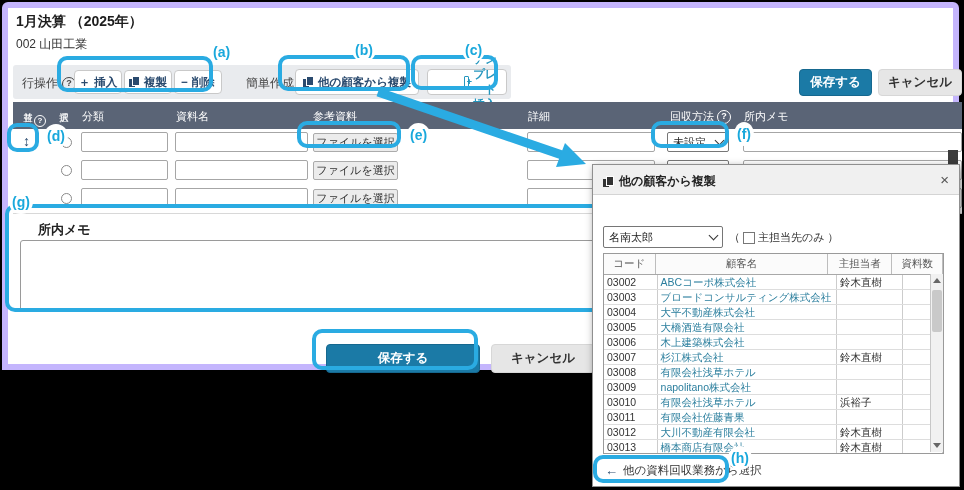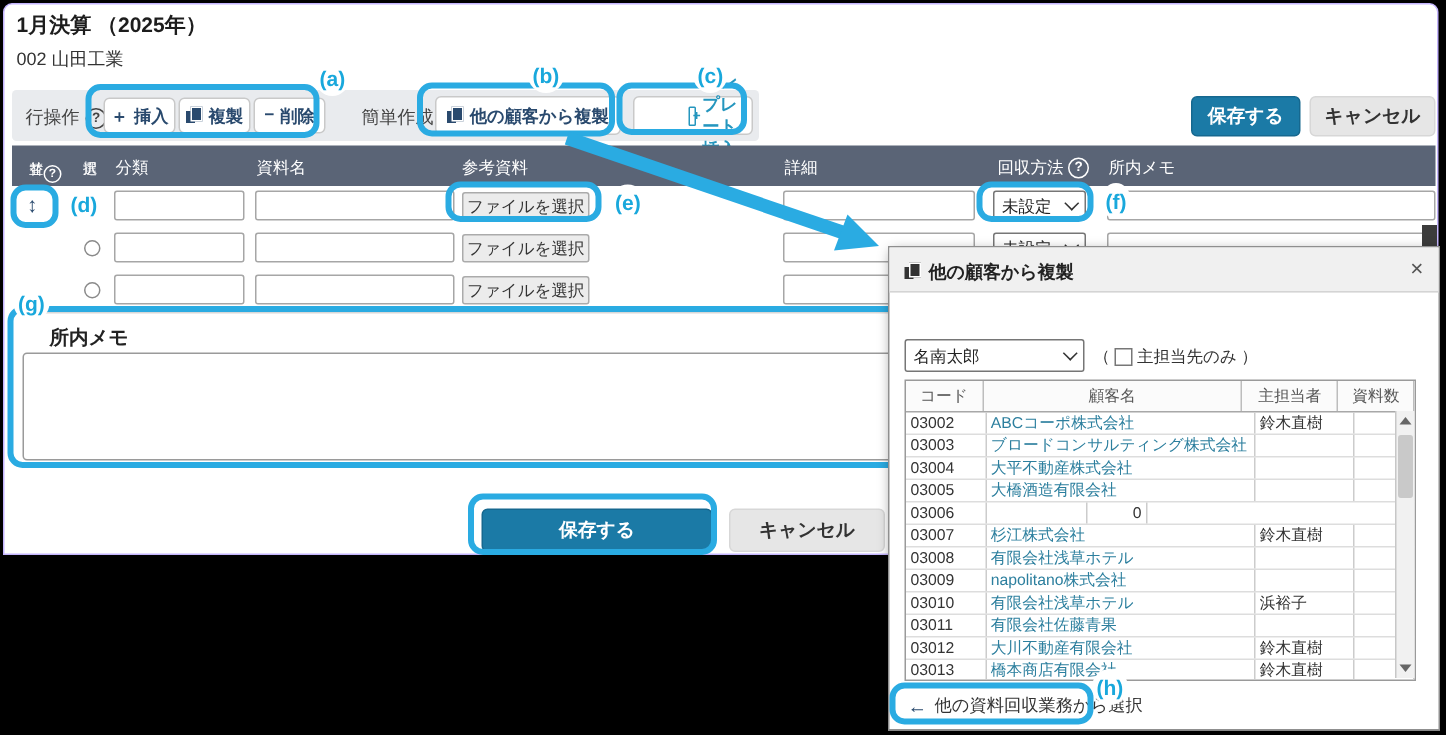--- a/index.html
+++ b/index.html
@@ -1,20 +1,20 @@
 <!DOCTYPE html>
 <html><head>
 <meta charset="utf-8">
 <style>
   html,body{margin:0;padding:0;background:#000;}
   .screen{position:relative;width:964px;height:490px;background:#000;border-radius:8px;overflow:hidden;
           font-family:"Liberation Sans","DejaVu Sans",sans-serif;color:#222;}
   .abs{position:absolute;}
   .window{position:absolute;left:2px;top:2px;width:957px;height:368px;background:#fff;
-          border:1px solid #c4b5fd;border-radius:6px 6px 0 0;box-sizing:border-box;}
+          border:6px solid #c4b5fd;border-radius:6px 6px 0 0;box-sizing:border-box;}
   .page-title{position:absolute;left:8px;top:5px;font-size:14px;font-weight:bold;color:#1d1d1d;}
   .customer{position:absolute;left:8px;top:28px;font-size:12px;color:#333;}
   .toolbar{position:absolute;left:5px;top:57px;width:498px;height:34px;background:#e9ebee;border-radius:3px;}
   .tlabel{position:absolute;font-size:12px;color:#444;display:flex;align-items:center;gap:4px;}
   .help{display:inline-flex;align-items:center;justify-content:center;width:12px;height:12px;
         border:1px solid currentColor;border-radius:50%;font-size:9px;font-weight:bold;line-height:1;}
   .btn{display:flex;align-items:center;justify-content:center;gap:4px;box-sizing:border-box;cursor:pointer;}
   .btn-white{background:#fff;border:1px solid #c9c9c9;border-radius:4px;color:#2a4a6e;font-weight:bold;font-size:11.5px;}
   .btn-teal{background:#fff;border:1px solid #c9c9c9;border-radius:4px;color:#2596be;font-weight:bold;font-size:11.5px;padding-left:36px;}
   .btn-blue{background:#1b7aa6;color:#fff;border:1px solid #16688f;border-radius:4px;font-weight:bold;font-size:12.5px;}
@@ -234,20 +234,21 @@
 
           <div class="mrow">
             <span class="mc c1">03005</span>
             <span class="mc c2 link">大橋酒造有限会社</span>
             <span class="mc c3"></span>
             <span class="mc c4">0</span>
           </div>
 
           <div class="mrow">
             <span class="mc c1">03006</span>
+            <span class="mc c2 link">木上建築株式会社</span>
             <span class="mc c3"></span>
             <span class="mc c4">0</span>
           </div>
 
           <div class="mrow">
             <span class="mc c1">03007</span>
             <span class="mc c2 link">杉江株式会社</span>
             <span class="mc c3">鈴木直樹</span>
             <span class="mc c4">0</span>
           </div>

